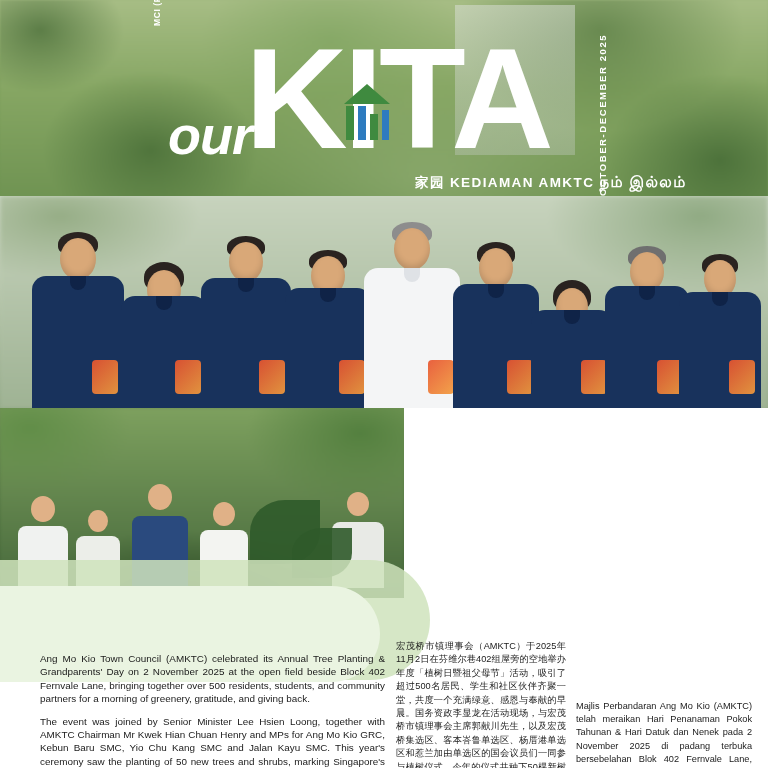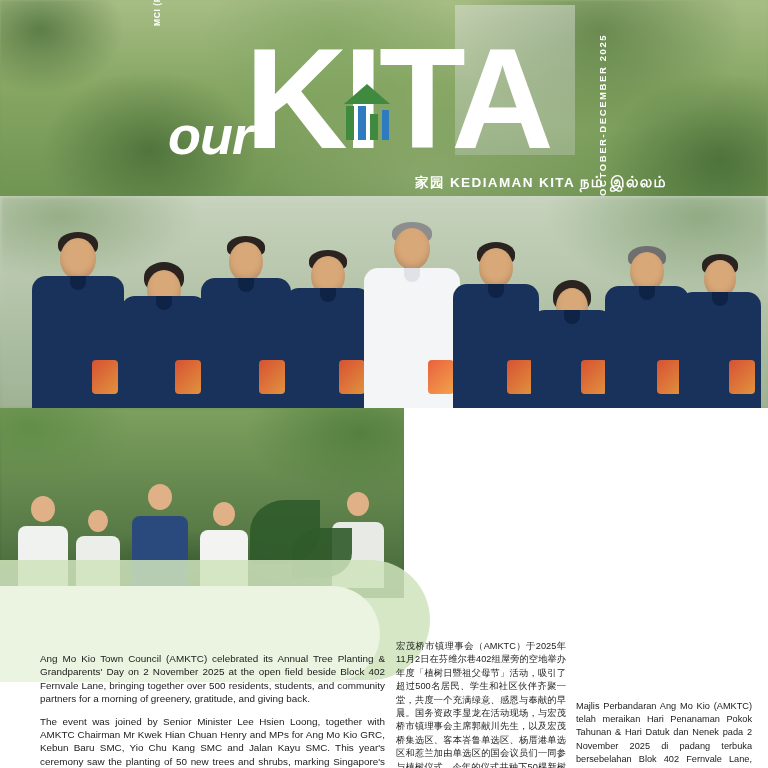--- a/index.html
+++ b/index.html
@@ -217,21 +217,21 @@
     <div class="home-glyph">
       <span class="roof"></span>
       <span class="bar b1"></span>
       <span class="bar b2"></span>
       <span class="bar b3"></span>
       <span class="bar b4"></span>
     </div>
 
     <div class="logo-sub">
       <span class="cn">家园</span>
-      <span>KEDIAMAN KITA</span>
+      <span>KEDIAMAN AMKTC</span>
       <span class="ta">நம் இல்லம்</span>
     </div>
   </div>
 
   <div class="groupphoto">
     <div class="gp-bg"></div>
 
     <div class="person" style="left:30px;width:96px;height:178px;">
       <span class="hair" style="top:2px;width:40px;height:24px;"></span>
       <span class="head" style="top:8px;width:36px;height:42px;"></span>

